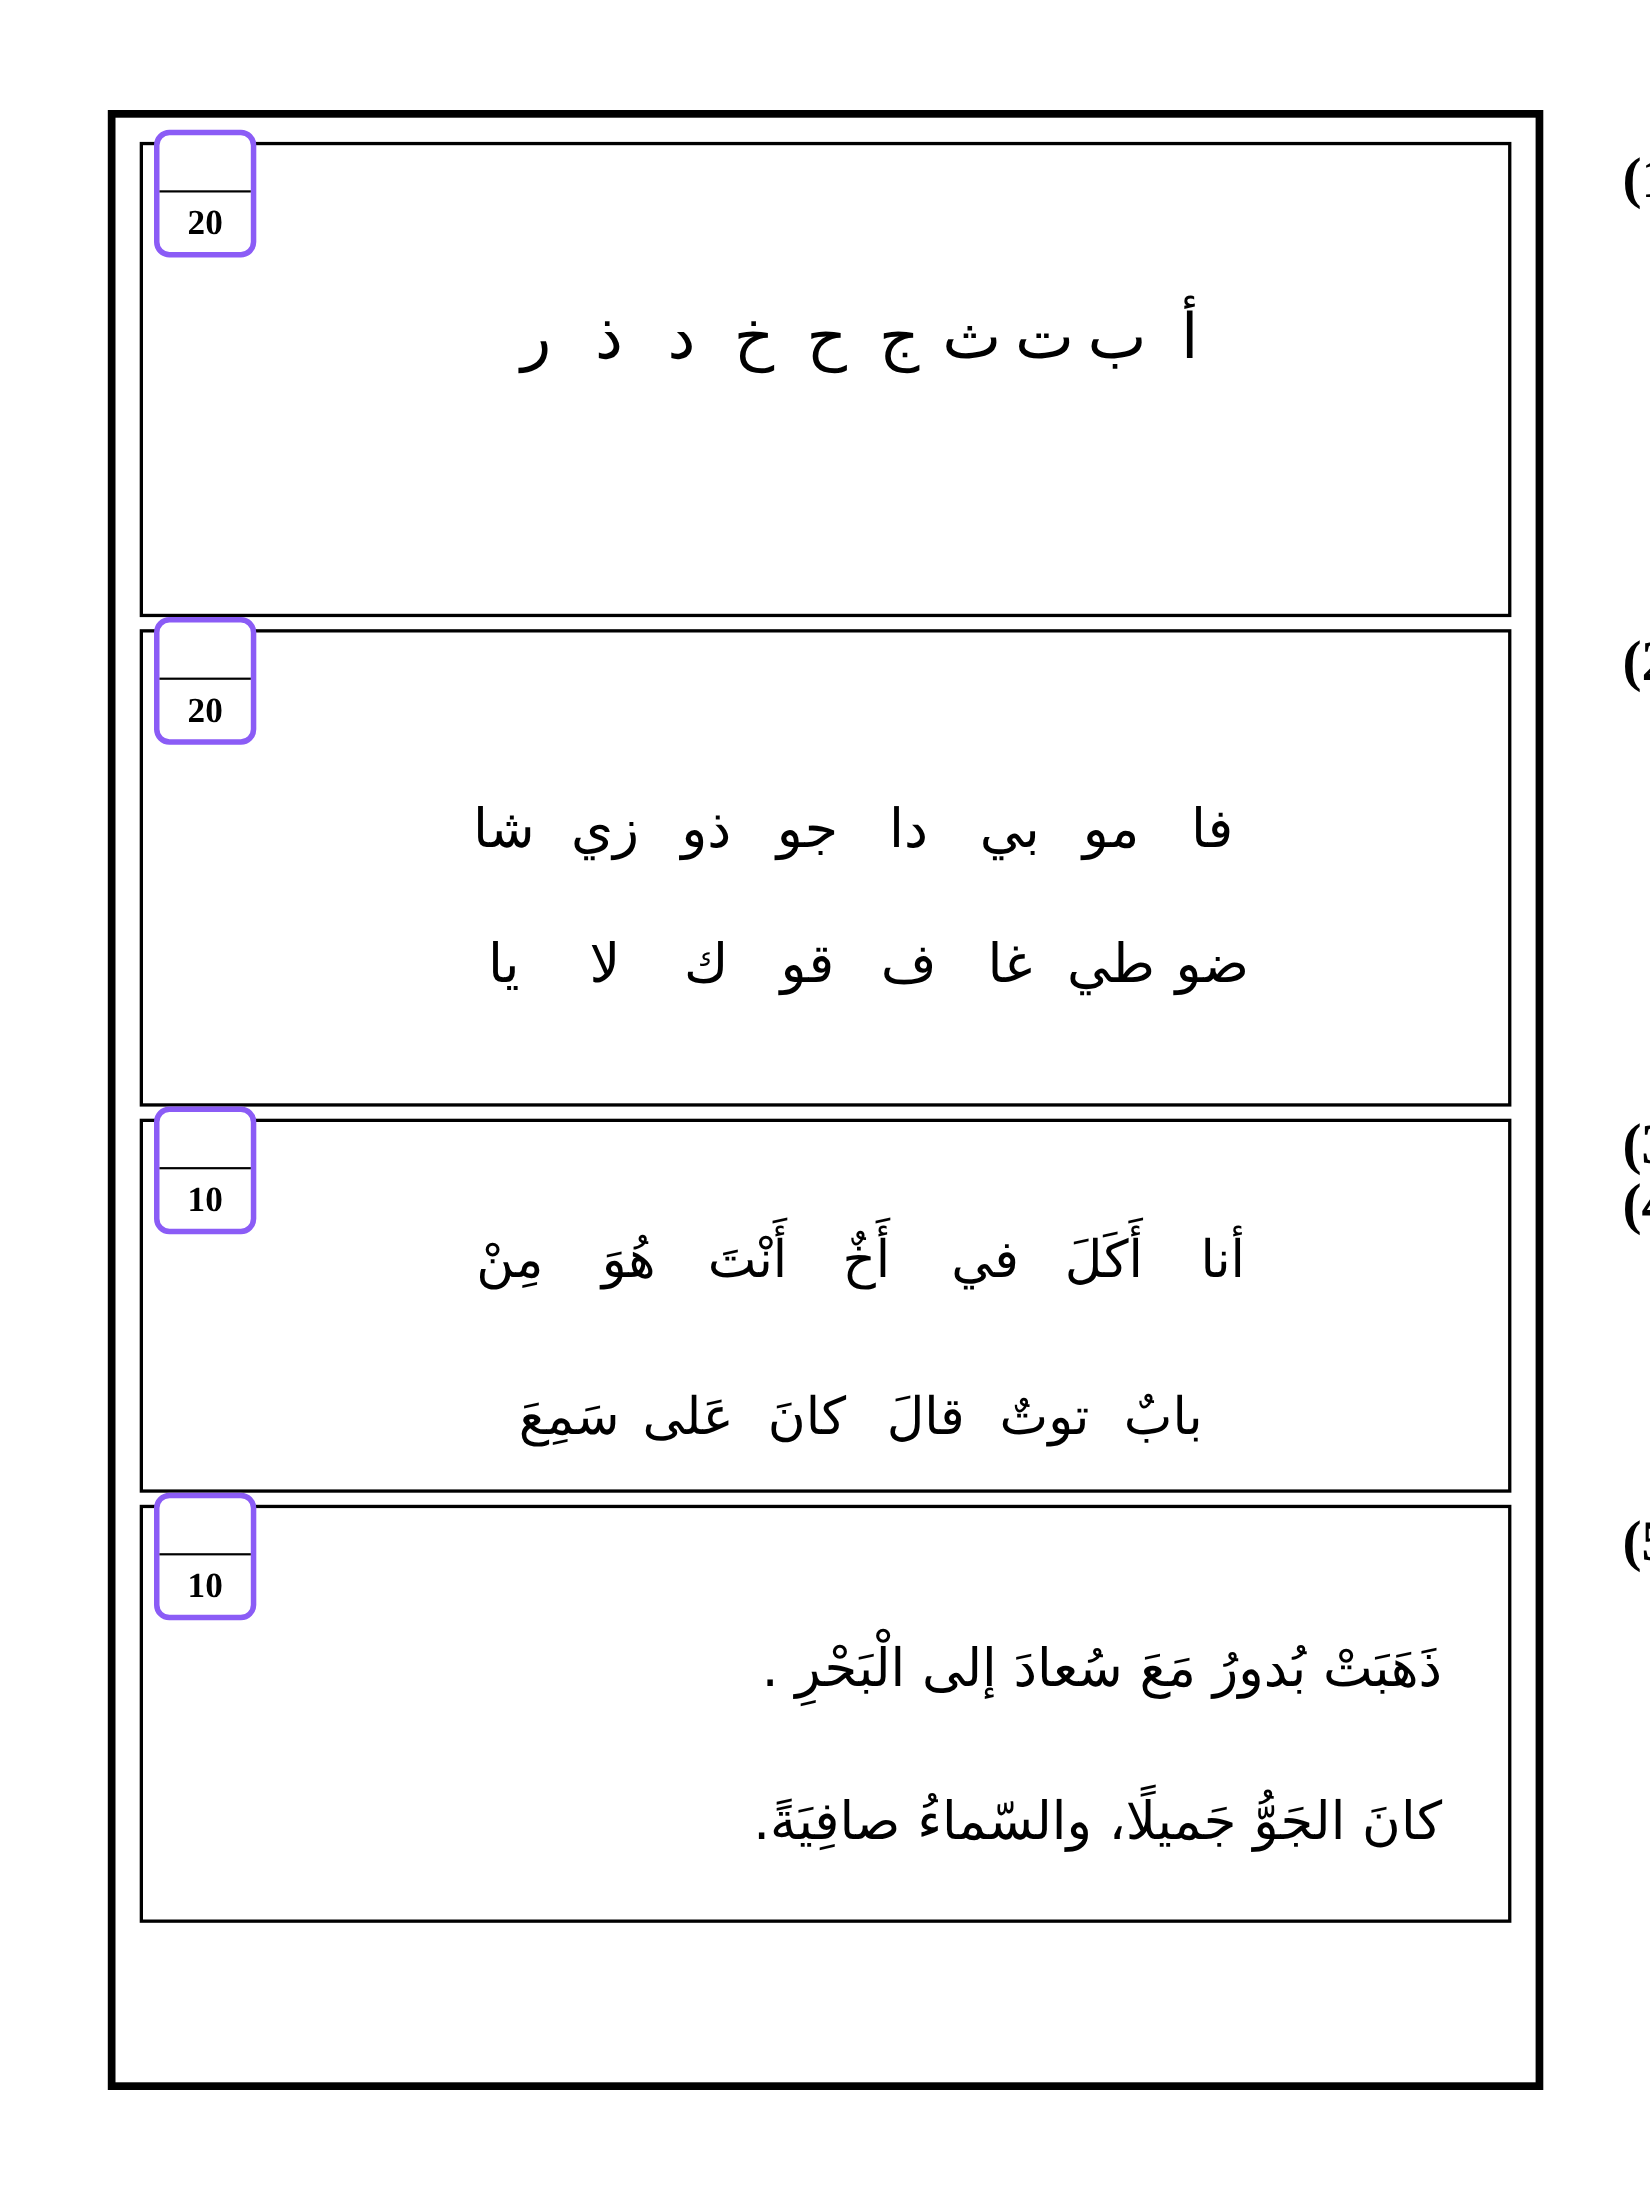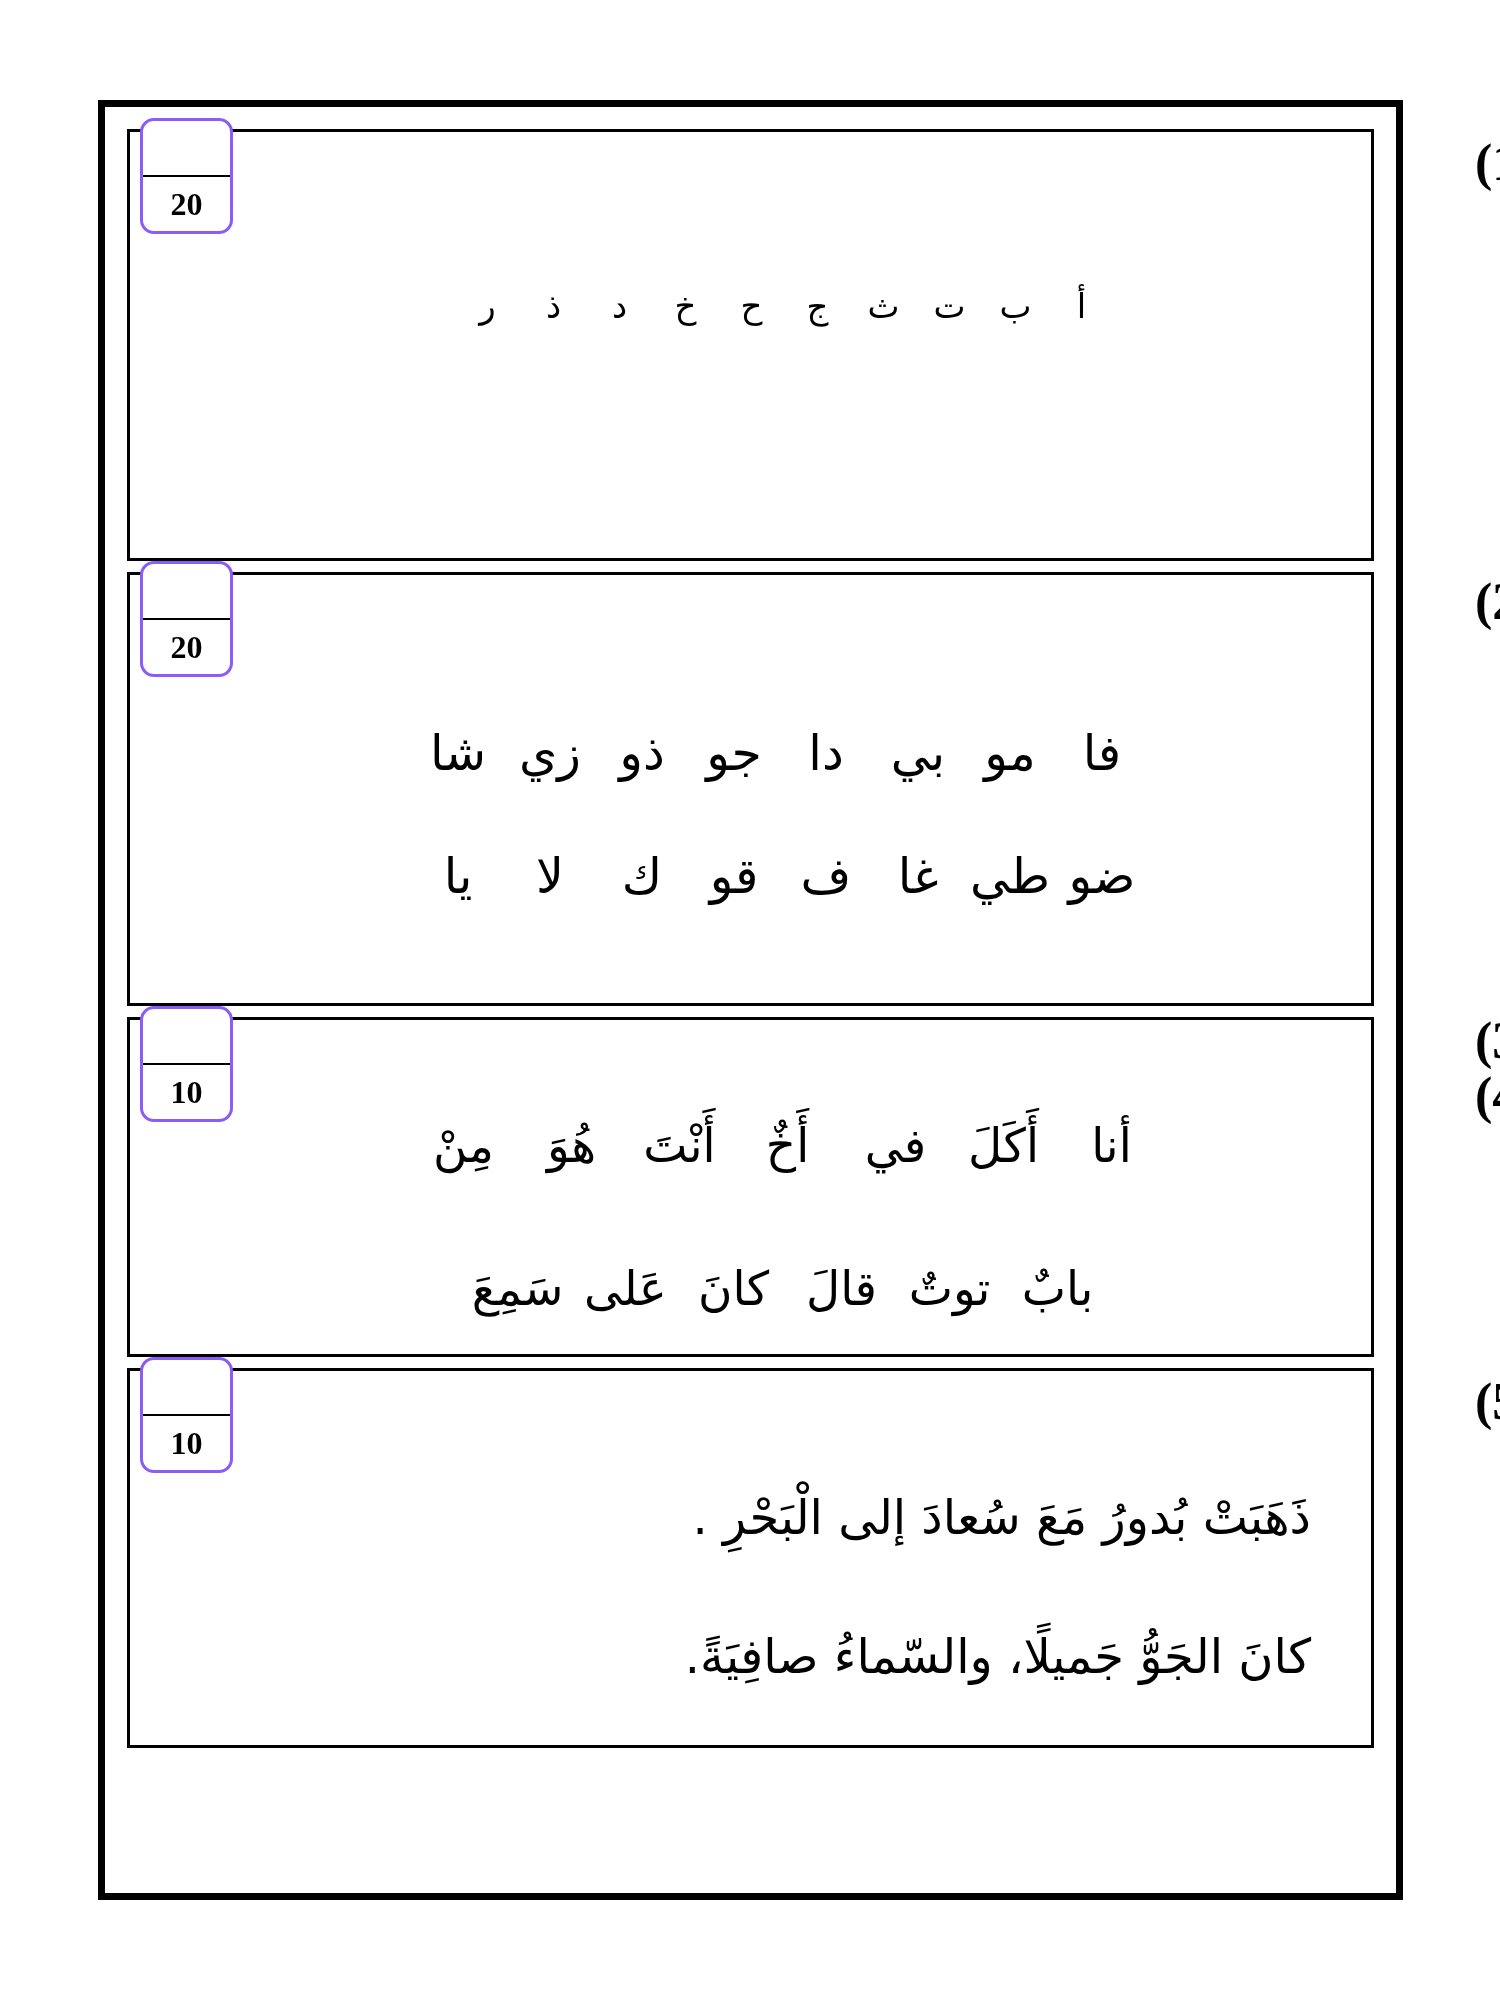--- a/index.html
+++ b/index.html
@@ -65,21 +65,21 @@
   .block-4 { flex: 0 0 380px; }
 
   
   .score-box {
     position: absolute;
     top: -14px;
     right: auto;
     left: 10px;
     width: 93px;
     height: 116px;
-    border: 3px solid #8b5cf6;
+    border: 5px solid #8b5cf6;
     border-radius: 14px;
     box-sizing: border-box;
     background: #ffffff;
     display: flex;
     flex-direction: column;
     z-index: 5;
   }
   .score-box .sb-top {
     flex: 1 1 auto;
     border-bottom: 2px solid #000000;
@@ -112,21 +112,21 @@
   
   .row {
     direction: rtl;
     text-align: center;
     white-space: nowrap;
     font-family: "DejaVu Sans", "Liberation Sans", sans-serif;
     color: #000000;
   }
 
   .row-letters {
-    font-size: 34px;
+    font-size: 57px;
     line-height: 1.0;
     letter-spacing: 0;
     padding: 0 52px 0 120px;
     margin: 0;
   }
   .row-letters .cell {
     display: inline-block;
     min-width: 66px;
     text-align: center;
   }

